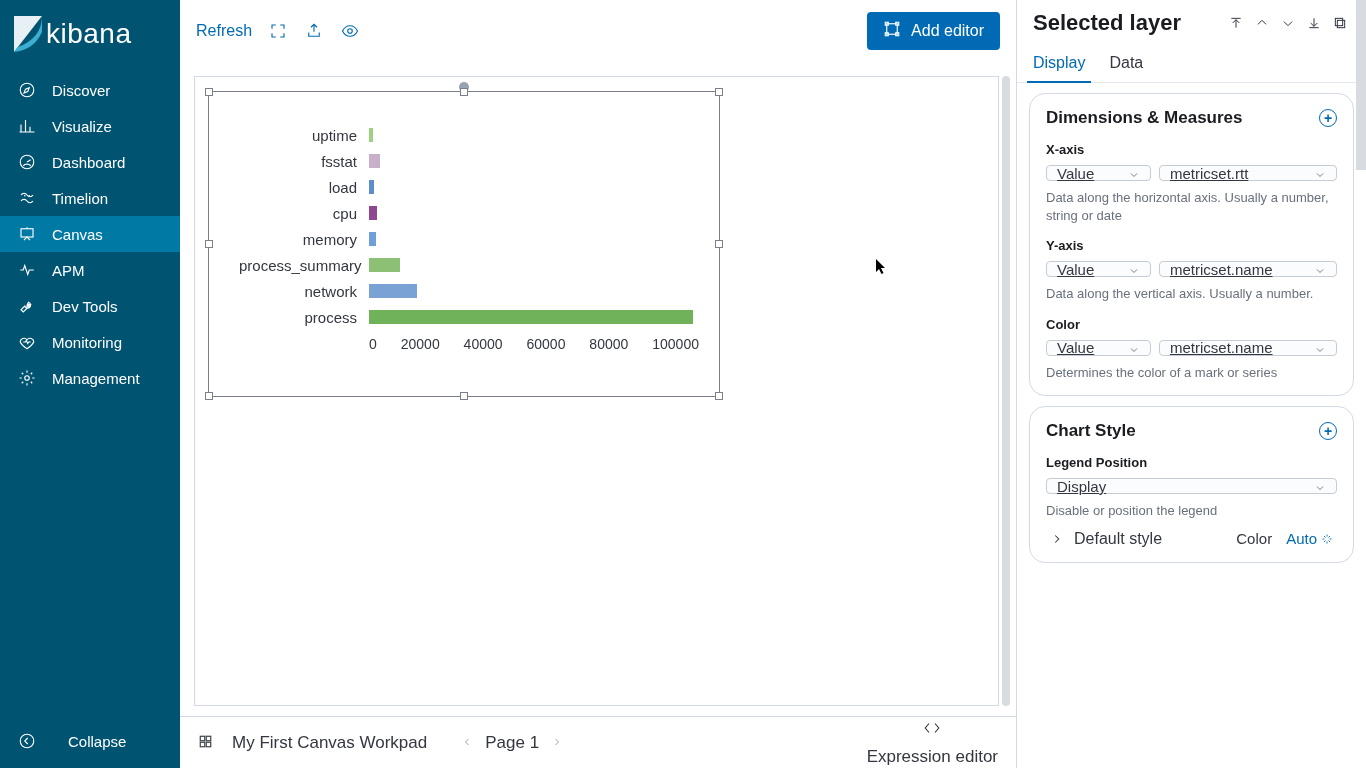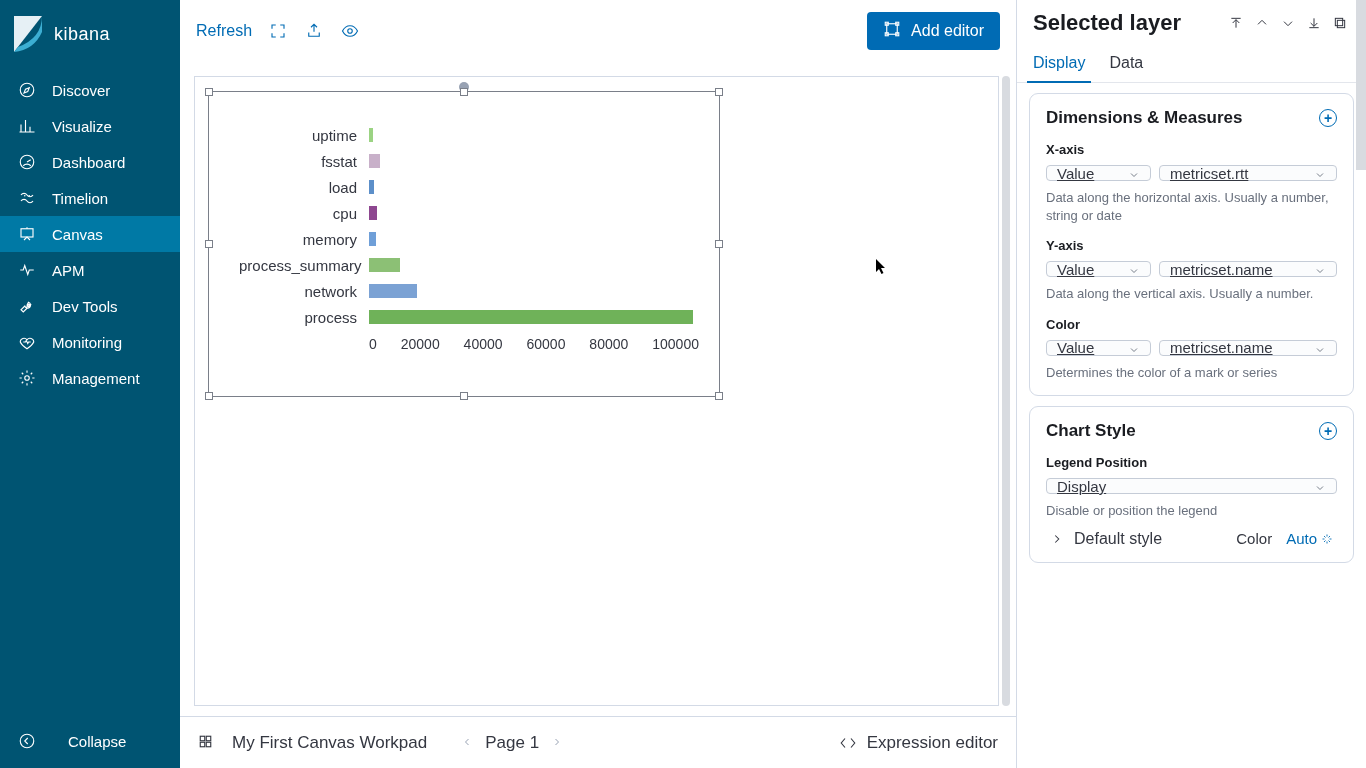--- a/index.html
+++ b/index.html
@@ -24,23 +24,23 @@
   .sidenav {
     width: 180px;
     background: #005472;
     color: #fff;
     display: flex;
     flex-direction: column;
   }
   .brand {
     display: flex;
     align-items: center;
-    gap: 8px;
+    gap: 0;
     padding: 14px 16px 18px 12px;
-    font-size: 18px;
+    font-size: 28px;
     font-weight: 500;
     letter-spacing: 0.5px;
   }
   .brand .logo {
     width: 34px; height: 40px;
     position: relative;
   }
   .brand .logo svg { width: 34px; height: 40px; }
   .nav-items { flex: 1; }
   .nav-item {
@@ -233,21 +233,21 @@
   }
 
   .rp-body {
     padding: 10px 12px;
     display: flex;
     flex-direction: column;
     gap: 10px;
   }
   .card {
     border: 1px solid #d3dae6;
-    border-radius: 9px;
+    border-radius: 16px;
     padding: 14px 16px;
     background: #fff;
   }
   .card h3 {
     font-size: 17px;
     font-weight: 700;
     color: #1a1c21;
     display:flex;align-items:center;
   }
   .card h3 .plus {
@@ -313,21 +313,21 @@
     gap: 16px;
     background:#fff;
   }
   .footer .grid-icon{width:18px;height:18px;}
   .footer .grid-icon svg{width:18px;height:18px;fill:none;stroke:#343741;stroke-width:1.5;}
   .footer .title{font-size:17px;color:#343741;}
   .footer .pagenav{display:flex;align-items:center;gap:12px;margin-left:18px;}
   .footer .pagenav .arr{cursor:pointer;}
   .footer .pagenav .arr svg{width:12px;height:12px;fill:none;stroke:#98a2b3;stroke-width:2;}
   .footer .spacer{flex:1;}
-  .footer .expr{display:flex;align-items:center;gap:10px;color:#343741;font-size:17px;cursor:pointer;}
+  .footer .expr{display:flex;align-items:center;gap:10px;color:#343741;font-size:17px;cursor:pointer;flex-direction:column;}
   .footer .expr svg{width:18px;height:18px;fill:none;stroke:#343741;stroke-width:1.5;}
 
   .rightpanel-scroll-shadow {
     position:absolute; right:0; top:0; width:10px; height:170px; background:#d8dbe0;
   }
 
   .cursor-pointer { position:absolute; left:875px; top:258px; width:12px; height:18px; }
   .cursor-pointer svg { width:12px; height:18px; }
 
 </style>

